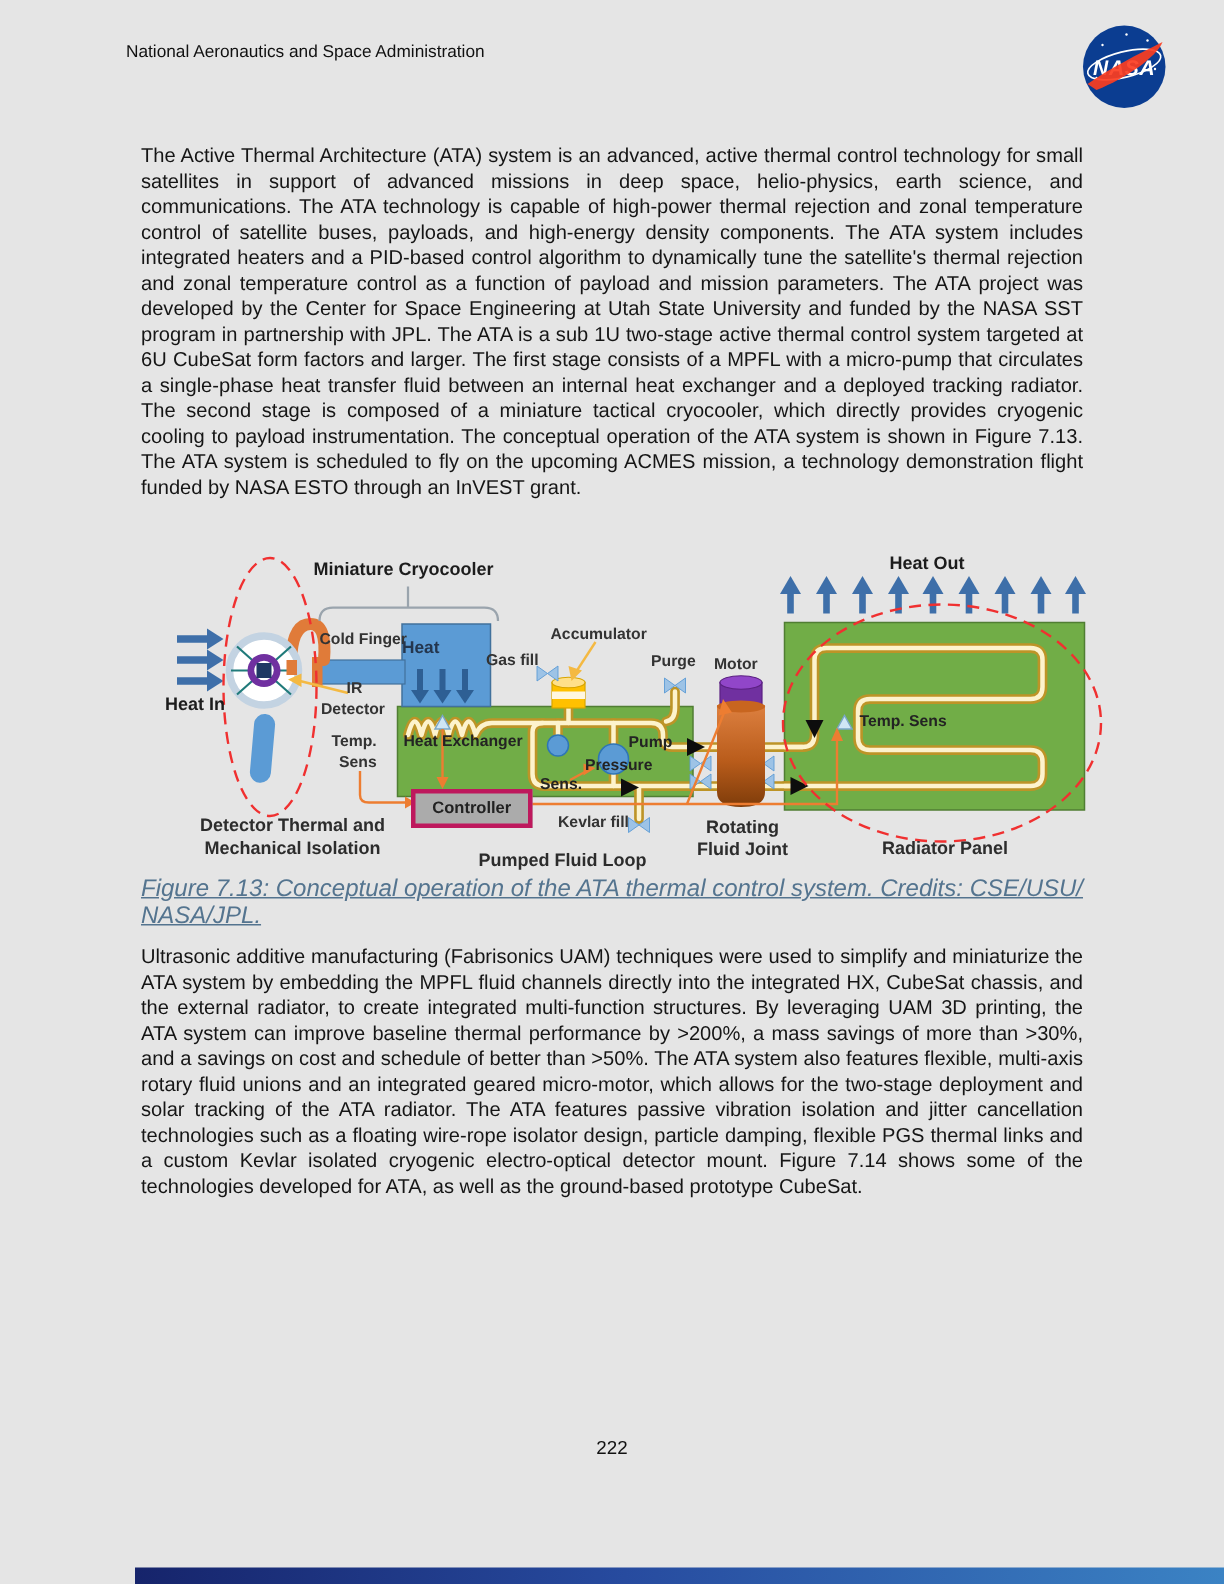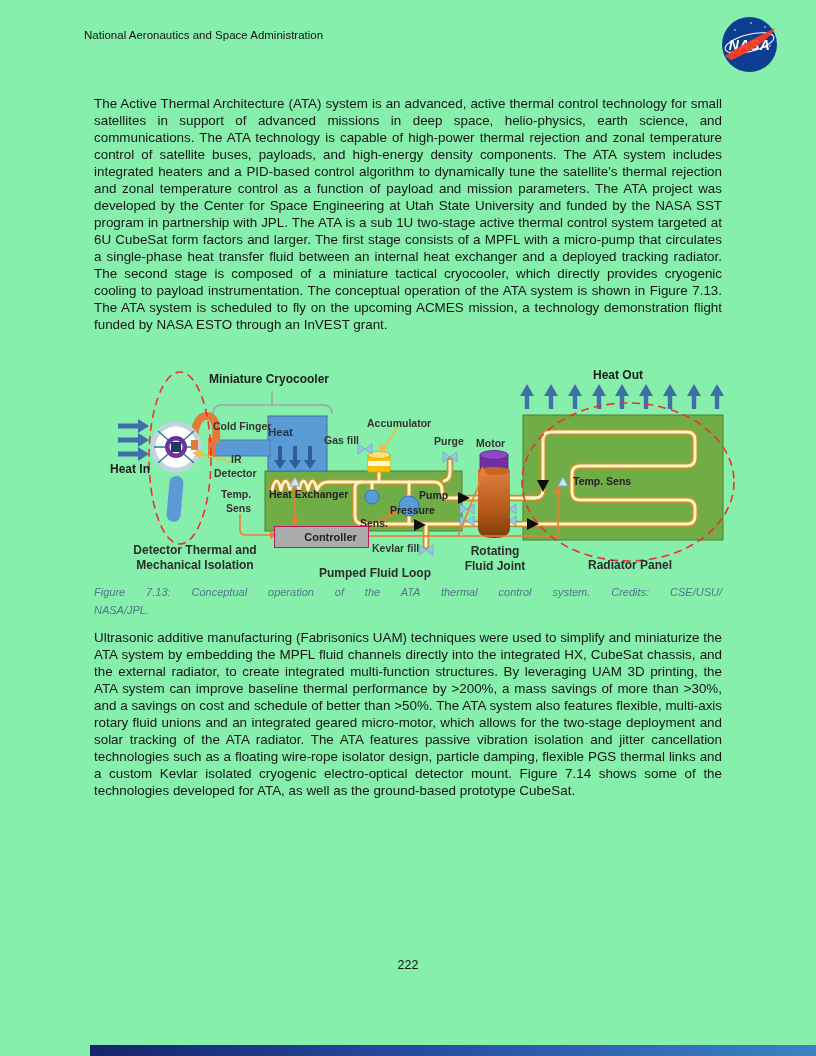--- a/index.html
+++ b/index.html
@@ -1,38 +1,38 @@
 <!DOCTYPE html>
 <html><head>
 <meta charset="utf-8">
 <style>
   html,body{margin:0;padding:0;background:#ffffff;}
-  .page{position:relative;width:816px;height:1056px;background:#86efac;overflow:hidden;
+  .page{position:relative;width:816px;height:1056px;background:#e5e5e5;overflow:hidden;
         font-family:"Liberation Sans",sans-serif;color:#1a1a1a;}
   .hdr-agency{position:absolute;left:84px;top:29px;font-size:11.5px;color:#111;}
   .nasa-logo{position:absolute;left:721px;top:16px;width:57px;height:57px;}
   .body-par{position:absolute;left:94px;width:628px;font-size:13.4px;line-height:17px;
             text-align:justify;color:#151515;}
   #p1{top:95px;}
   #p2{top:629px;}
-  .fig-caption{position:absolute;left:94px;width:628px;top:584px;font-size:11px;
-               line-height:17.8px;font-style:italic;color:#54748f;}
+  .fig-caption{position:absolute;left:94px;width:628px;top:584px;font-size:16px;
+               line-height:17.8px;font-style:italic;color:#54748f;text-decoration:underline;}
   .fig-caption .l1{text-align:justify;text-align-last:justify;}
   .page-num{position:absolute;left:0;top:958px;width:100%;text-align:center;font-size:12.5px;color:#111;}
   .footer-bar{position:absolute;left:90px;right:0;bottom:0;height:11px;
               background:linear-gradient(90deg,#16246b 0%,#274b9f 45%,#3b83c4 100%);}
   
   .figure{position:absolute;left:90px;top:368px;width:666px;height:212px;}
   .figure svg{position:absolute;left:0;top:0;}
   .dlabel{position:absolute;white-space:nowrap;font-size:10.5px;font-weight:600;color:#333;}
   .dcap{position:absolute;font-size:12px;font-weight:600;color:#2c2c2c;text-align:center;line-height:15px;}
   .bold12{font-size:12px;font-weight:700;color:#1c1c1c;}
   .ctrl-box{position:absolute;left:184px;top:158px;width:75px;height:20px;background:#ababab;
-            border:1px solid #be185d;font-size:11px;font-weight:600;color:#222;
-            display:flex;align-items:center;justify-content:center;padding-left:18px;}
+            border:3px solid #be185d;font-size:11px;font-weight:600;color:#222;
+            display:flex;align-items:center;justify-content:center;}
 </style>
 </head>
 <body>
 
 <div class="page">
 
   <div class="hdr-agency">National Aeronautics and Space Administration</div>
 
   <svg class="nasa-logo" viewBox="0 0 57 57">
     <circle cx="28.5" cy="28.5" r="27.5" fill="#0b3d91"></circle>

